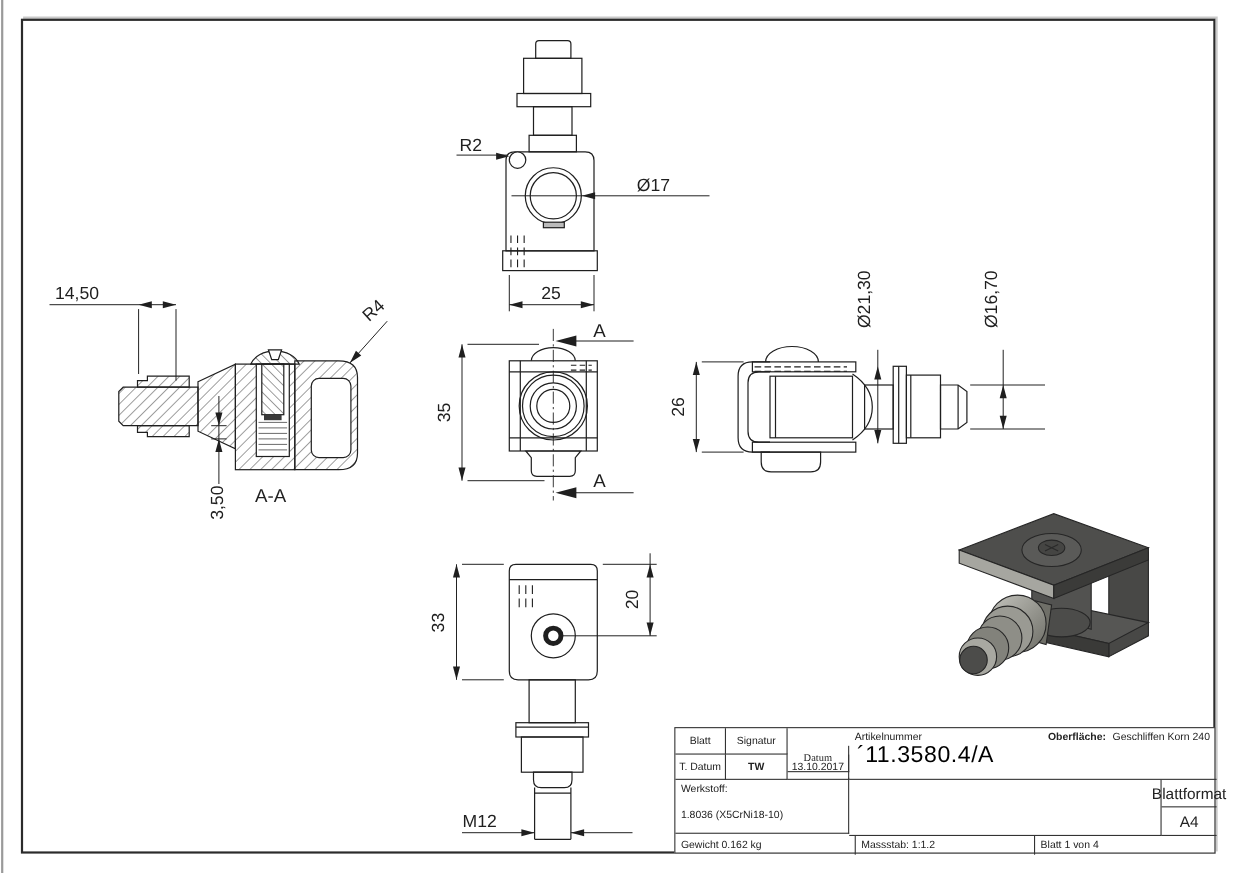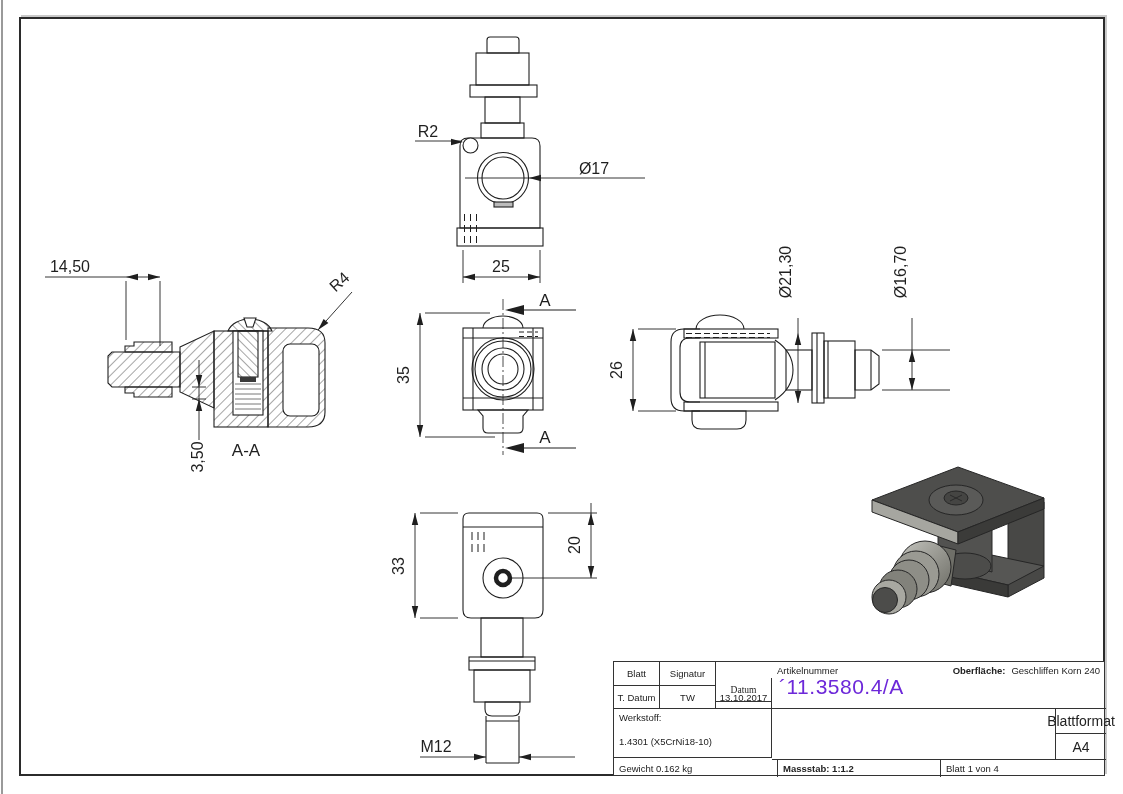--- a/index.html
+++ b/index.html
@@ -12,21 +12,21 @@
   svg text{font-family:"Liberation Sans",sans-serif;fill:#1f1f1f;}
   .dim{font-size:16px;}
   .dimbig{font-size:17px;}
   
   #title-block{position:absolute;left:613px;top:661px;width:492px;height:115px;
     box-sizing:border-box;border:1.3px solid #333;background:#fff;font-size:9.5px;color:#222;}
   .tb{position:absolute;box-sizing:border-box;}
   .br{border-right:1.2px solid #333;}
   .bb{border-bottom:1.2px solid #333;}
   .cell-center{display:flex;align-items:center;justify-content:center;}
-  #artikel-big{position:absolute;left:7px;top:13px;font-size:21px;letter-spacing:0.5px;color:#6d28d9;}
+  #artikel-big{position:absolute;left:7px;top:13px;font-size:21px;letter-spacing:0.5px;color:#000000;}
   #oberflaeche{position:absolute;right:6px;top:3px;white-space:nowrap;}
   #oberflaeche span{margin-left:6px;}
   .small-pad{position:absolute;left:5px;top:3px;}
 </style>
 </head>
 <body>
 
 <div id="page">
   <div id="left-edge"></div>
   <div id="frame"></div>
@@ -290,48 +290,48 @@
       </div>
     <div class="tb br bb cell-center" style="left:46px;top:0;width:56px;height:24px;">
         <span>Signatur</span>
       </div>
     <div class="tb br bb cell-center" style="left:102px;top:16px;width:56px;height:24px;font-family:Liberation Serif, serif;">
         <span>Datum</span>
       </div>
     <div class="tb br bb cell-center" style="left:0;top:24px;width:46px;height:23px;">
         <span>T. Datum</span>
       </div>
-    <div class="tb br bb cell-center" style="left:46px;top:24px;width:56px;height:23px;">
+    <div class="tb br bb cell-center" style="left:46px;top:24px;width:56px;height:23px;font-weight:bold;">
         <span>TW</span>
       </div>
     <div class="tb br bb cell-center" style="left:102px;top:24px;width:56px;height:23px;">
         <span>13.10.2017</span>
       </div>
 
     <div class="tb bb" style="left:158px;top:0;width:334px;height:47px;">
       <div class="small-pad">Artikelnummer</div>
       <div id="oberflaeche"><b style="font-weight:bold">Oberfläche:</b><span>Geschliffen Korn 240</span></div>
       <div id="artikel-big">´11.3580.4/A</div>
     </div>
 
     <div class="tb br bb" style="left:0;top:45px;width:158px;height:51px;">
       <div style="position:absolute;left:5px;top:5px;">Werkstoff:</div>
-      <div style="position:absolute;left:5px;top:29px;">1.4301 (X5CrNi18-10)</div>
+      <div style="position:absolute;left:5px;top:29px;">1.8036 (X5CrNi18-10)</div>
     </div>
     <div class="tb br bb" style="left:158px;top:47px;width:284px;height:51px;"></div>
     <div class="tb bb cell-center" style="left:442px;top:47px;width:50px;height:25px;font-size:14px;">
         <span>Blattformat</span>
       </div>
     <div class="tb bb cell-center" style="left:442px;top:72px;width:50px;height:26px;font-size:14px;">
         <span>A4</span>
       </div>
 
     <div class="tb br" style="left:0;top:98px;width:164px;height:17px;">
       <div style="position:absolute;left:5px;top:3px;">Gewicht 0.162 kg</div>
     </div>
     <div class="tb br" style="left:164px;top:98px;width:163px;height:17px;">
-      <div style="position:absolute;left:5px;top:3px;font-weight:bold;">Massstab: 1:1.2</div>
+      <div style="position:absolute;left:5px;top:3px;">Massstab: 1:1.2</div>
     </div>
     <div class="tb" style="left:327px;top:98px;width:165px;height:17px;">
       <div style="position:absolute;left:5px;top:3px;">Blatt 1 von 4</div>
     </div>
   </div>
 </div>
 
 </body></html>

